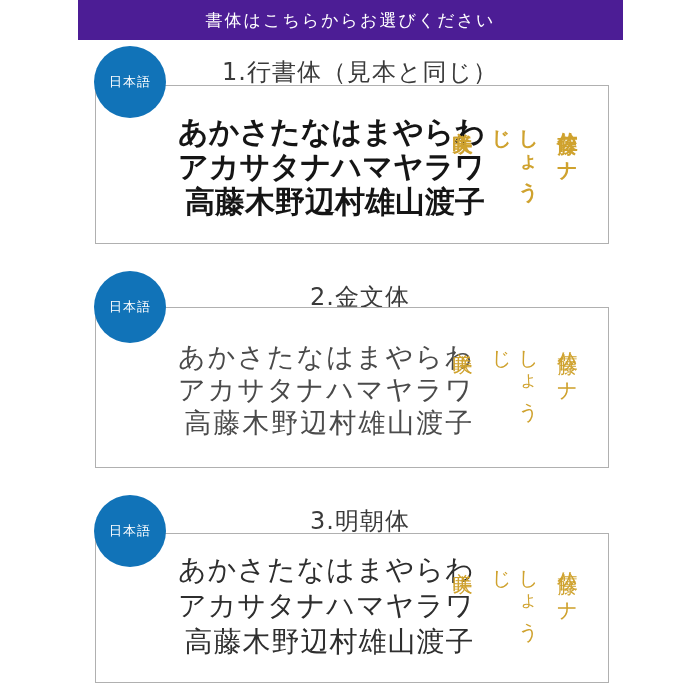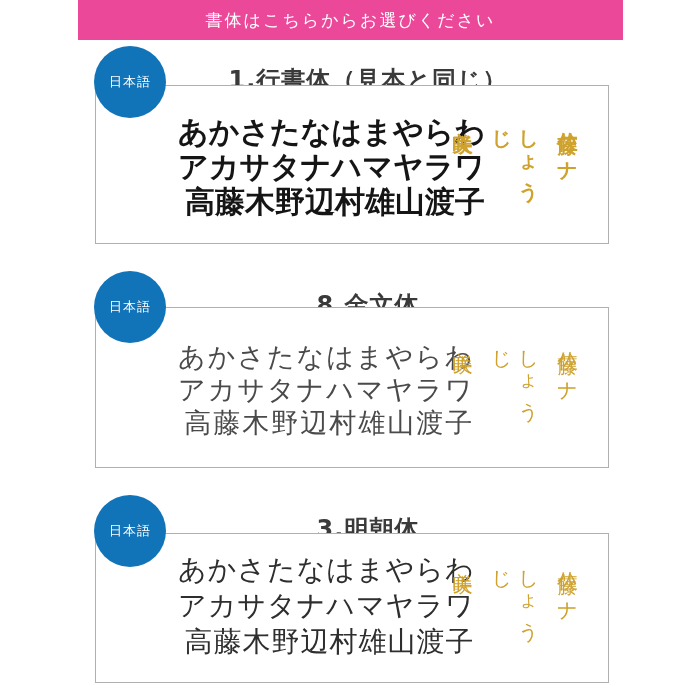--- a/index.html
+++ b/index.html
@@ -3,29 +3,29 @@
 <meta charset="utf-8">
 <style>
   html,body{margin:0;padding:0;background:#ffffff;}
   .page{
     position:relative;width:700px;height:700px;background:#ffffff;overflow:hidden;
     font-family:"DejaVu Sans","Liberation Sans",sans-serif;
   }
   
   .header-bar{
     position:absolute;left:78px;top:0;width:545px;height:40px;
-    background:#ec4899;color:#ffffff;
+    background:#4c1d95;color:#ffffff;
     display:flex;align-items:center;justify-content:center;
     font-size:17px;letter-spacing:2px;
   }
   
   .section{position:absolute;left:0;width:700px;}
   .section-title{
-    position:absolute;left:94px;width:516px;top:2px;margin:16px;
-    text-align:center;font-size:24px;font-weight:700;color:#3a3a3a;
+    position:absolute;left:94px;width:516px;top:2px;margin:8px;
+    text-align:center;font-size:24px;font-weight:400;color:#3a3a3a;
     letter-spacing:1px;
   }
   .badge{
     position:absolute;left:94px;top:0;width:72px;height:72px;border-radius:50%;
     background:#1173b8;color:#ffffff;z-index:3;
     display:flex;align-items:center;justify-content:center;
     font-size:13px;letter-spacing:1px;
   }
   .sample-box{
     position:absolute;left:95px;width:514px;
@@ -95,21 +95,21 @@
       </div>
       <div class="names">
         <span>佐藤ハナ</span>
         <span>しょうじ</span>
         <span>美咲</span>
       </div>
     </div>
   </div>
 
   <div class="section sec2">
-    <h2 class="section-title">8.金文体</h2>
+    <h2 class="section-title">2.金文体</h2>
     <div class="badge">
       <span>日本語</span>
     </div>
     <div class="sample-box">
       <div class="lines">
         <div>あかさたなはまやらわ</div>
         <div>アカサタナハマヤラワ</div>
         <div>高藤木野辺村雄山渡子</div>
       </div>
       <div class="names">

